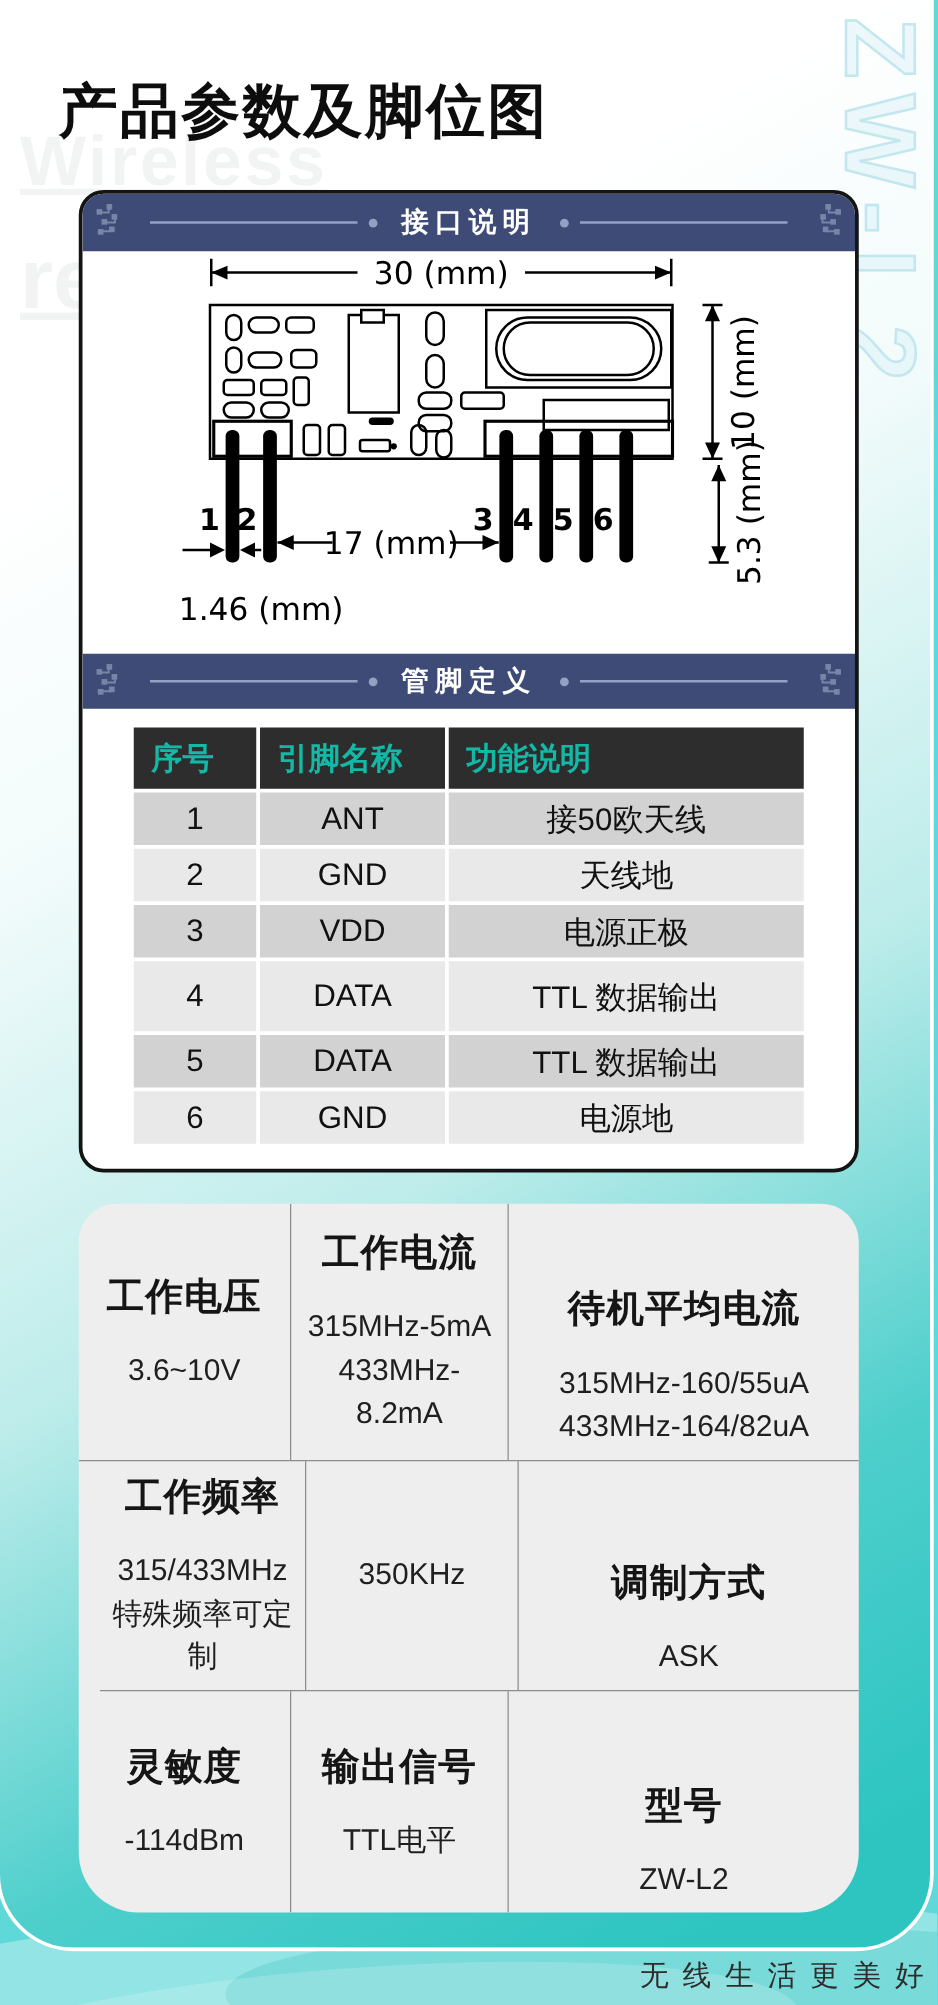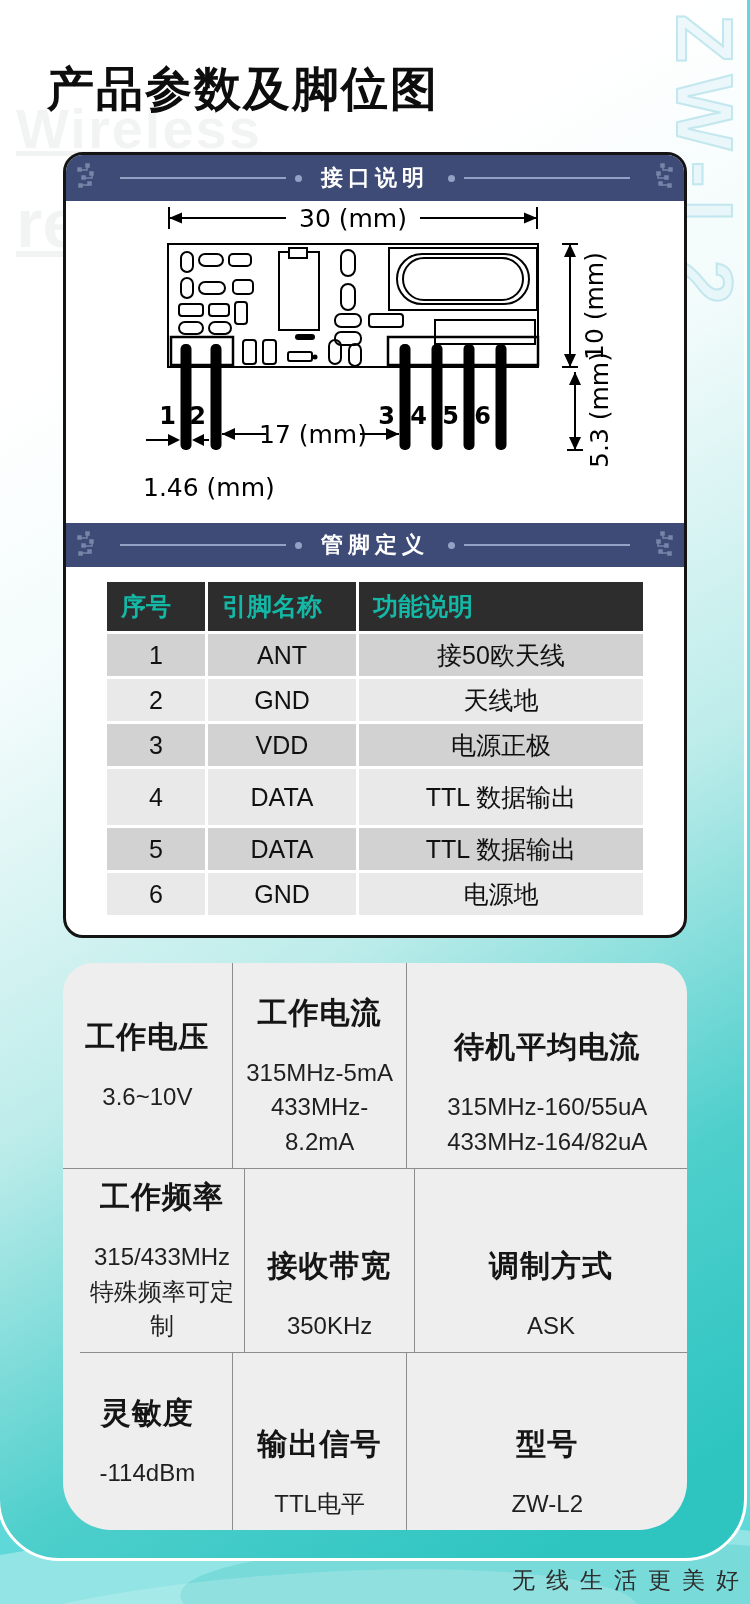--- a/index.html
+++ b/index.html
@@ -51,21 +51,21 @@
   table.pins tbody tr:nth-child(4) td { height:56px; }
 
   
   .card2 { position:absolute; left:63px; top:963px; width:624px; height:567px; background:#efeeee;
     border-radius:30px 30px 48px 48px; overflow:hidden; display:flex; flex-direction:column; }
   .spec-row { display:flex; border-bottom:1px solid #8d8d8d; }
   .spec-row:nth-child(1){ height:206px; } .spec-row:nth-child(2){ height:184px;margin-left:17px; }
   .spec-row:nth-child(3){ height:177px; border-bottom:none; }
   .spec-cell { display:flex; flex-direction:column; align-items:center; justify-content:center;
     border-right:1px solid #8d8d8d; padding:8px 6px; }
-  .spec-cell:nth-child(1){ flex:0 0 27.2%; } .spec-cell:nth-child(2){ flex:0 0 28%;justify-content:flex-end; }
+  .spec-cell:nth-child(1){ flex:0 0 27.2%; } .spec-cell:nth-child(2){ flex:0 0 28%; }
   .spec-cell:nth-child(3){ flex:1; border-right:none;justify-content:flex-end; }
   .spec-label { font-size:30px; color:#151515; font-weight:600; margin-bottom:22px; letter-spacing:1px; }
   .spec-value { font-size:24px; color:#1f1f1f; line-height:1.45; text-align:center; }
 
   .slogan { position:absolute; bottom:8px; width:100%; text-align:right; font-size:23px; color:#2e2e2e;
     letter-spacing:11px; text-indent:11px; z-index:5; }
 </style>
 </head>
 <body>
 
@@ -311,21 +311,20 @@
           <div class="spec-value">433MHz-164/82uA</div>
         </div>
       </div>
       <div class="spec-row">
         <div class="spec-cell">
           <div class="spec-label">工作频率</div>
           <div class="spec-value">315/433MHz</div>
           <div class="spec-value">特殊频率可定制</div>
         </div>
         <div class="spec-cell">
-          <div class="spec-label">接收带宽</div>
           <div class="spec-value">350KHz</div>
         </div>
         <div class="spec-cell">
           <div class="spec-label">调制方式</div>
           <div class="spec-value">ASK</div>
         </div>
       </div>
       <div class="spec-row">
         <div class="spec-cell">
           <div class="spec-label">灵敏度</div>

